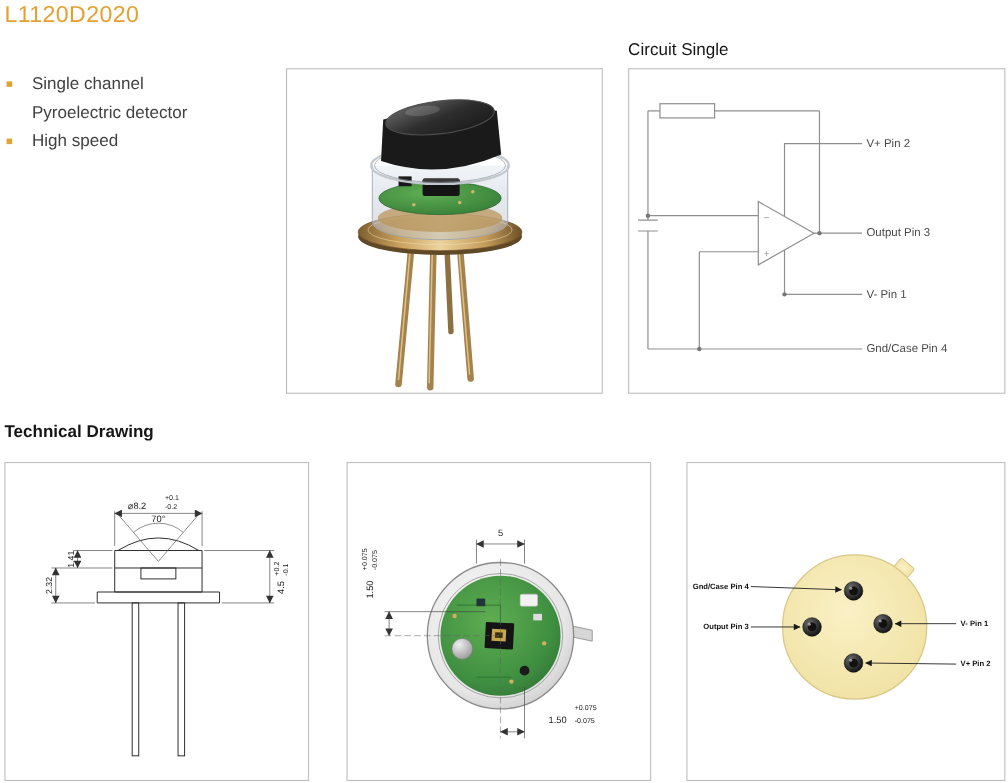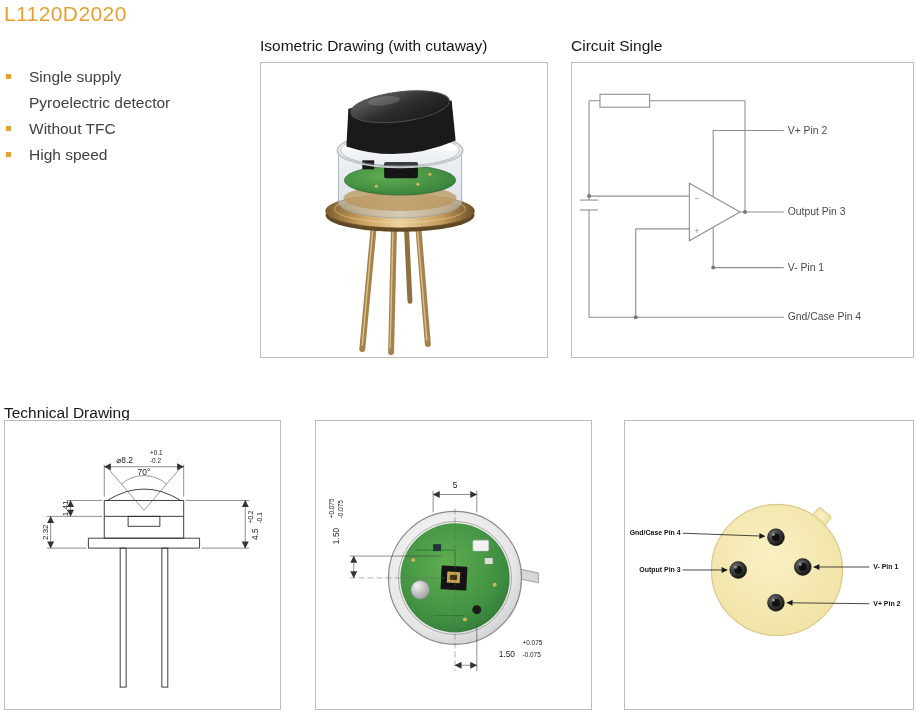--- a/index.html
+++ b/index.html
@@ -30,46 +30,41 @@
     border:1px solid var(--panel-border,#BDBDBD);
   }
   .panel svg { display:block; width:100%; height:100%; }
   .p-iso   { left:260px; top:62px;  width:288px; height:296px; }
   .p-cir   { left:571px; top:62px;  width:343px; height:296px; }
   .p-side  { left:4px;   top:420px; width:277px; height:290px; }
   .p-top   { left:315px; top:420px; width:277px; height:290px; }
   .p-pin   { left:624px; top:420px; width:290px; height:290px; }
   .t-iso { left:260px; top:37px; }
   .t-cir { left:571px; top:37px; }
-  .t-tec { left:4px;  top:404px; }
+  .t-tec { left:4px;  top:384px;font-weight:bold; }
   text { font-family:"Liberation Sans", sans-serif; }
 </style>
 </head>
 <body>
 
 <div class="page">
 
   <div class="doc-title">L1120D2020</div>
 
   <ul class="features">
     <li>
         <span class="bullet"></span>
-        <span>Single supply Pyroelectric detector</span>
-      </li>
-    <li>
-        <span class="bullet"></span>
-        <span>Without TFC</span>
+        <span>Single channel Pyroelectric detector</span>
       </li>
     <li>
         <span class="bullet"></span>
         <span>High speed</span>
       </li>
   </ul>
 
-  <div class="sec-title t-iso">Isometric Drawing (with cutaway)</div>
   <div class="sec-title t-cir">Circuit Single</div>
   <div class="sec-title t-tec">Technical Drawing</div>
 
   <div class="panel p-iso">
     <svg viewBox="0 0 288 296">
       <defs>
         <linearGradient id="flangeG" x1="0" y1="0" x2="1" y2="0">
           <stop offset="0" stop-color="#7e5f31"></stop>
             <stop offset="0.25" stop-color="#caa05c"></stop>
           <stop offset="0.5" stop-color="#ecd39e"></stop>

